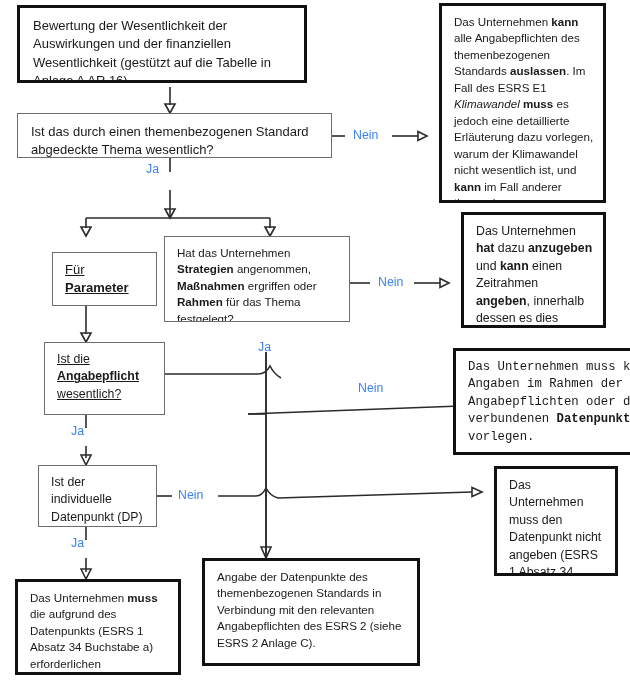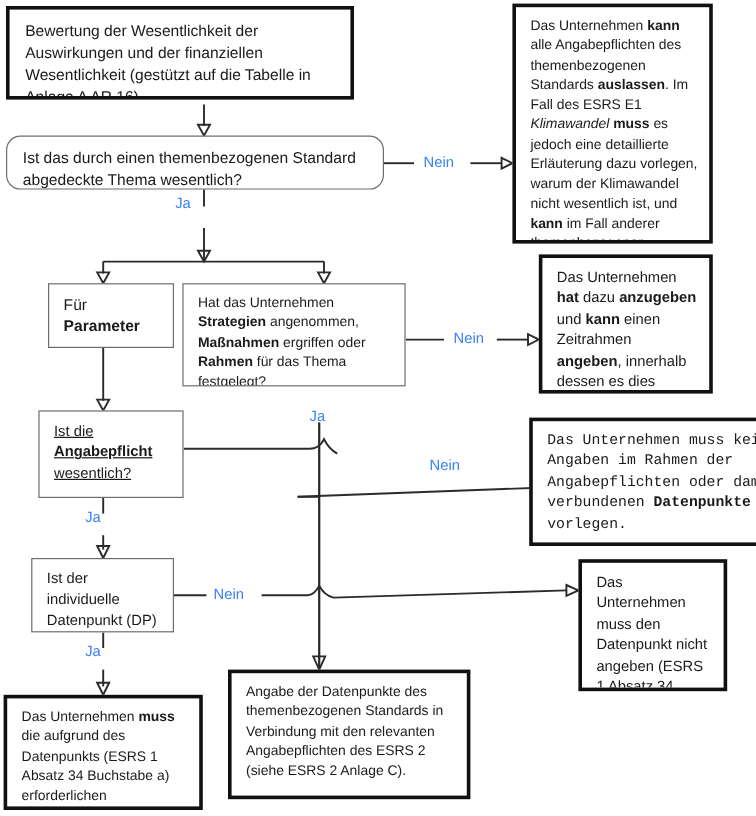--- a/index.html
+++ b/index.html
@@ -15,20 +15,21 @@
     overflow:hidden;
   }
   
   .box{
     position:absolute;
     box-sizing:border-box;
     background:#ffffff;
     color:#1a1a1a;
     line-height:1.42;
     overflow:hidden;
+    margin-left:12px;
   }
   .box .txt{
     display:block;
     white-space:pre-line;
   }
   .thin{
     border:1.2px solid #6d6d6d;
   }
   .thick{
     border:3px solid #111111;
@@ -114,29 +115,29 @@
 
     <path d="M86,527 L86,540"></path>
     <path d="M86,558 L86,572"></path>
     <path d="M81,569 L86,579 L91,569 Z" fill="#2b2b2b" stroke="none"></path>
   </svg>
 
   <div class="box thick pad-c fs13" style="left:5px;top:5px;width:290px;height:78px;">
     <span class="txt">Bewertung der Wesentlichkeit der Auswirkungen und der finanziellen Wesentlichkeit (gestützt auf die Tabelle in Anlage A AR 16)</span>
   </div>
 
-  <div class="box thin pad-c fs13" style="left:5px;top:113px;width:315px;height:45px;border-radius:12px;">
+  <div class="box thin pad-c fs13" style="left:5px;top:113px;width:315px;height:45px;">
     <span class="txt">Ist das durch einen themenbezogenen Standard abgedeckte Thema wesentlich?</span>
   </div>
 
   <div class="box thick pad-b fs115" style="left:427px;top:3px;width:167px;height:200px;">
     <span class="txt"><span>Das Unternehmen </span><b>kann</b><span> alle Angabepflichten des themenbezogenen Standards </span><b>auslassen</b><span>. Im Fall des ESRS E1 </span><i>Klimawandel</i><span> </span><b>muss</b><span> es jedoch eine detaillierte Erläuterung dazu vorlegen, warum der Klimawandel nicht wesentlich ist, und </span><b>kann</b><span> im Fall anderer themenbezogener Standards eine kurze Erläuterung vorlegen (ESRS 1 Absatz 32)</span></span>
   </div>
 
-  <div class="box thin pad-b fs13" style="left:40px;top:236px;width:105px;height:54px;">
+  <div class="box thin pad-b fs13" style="left:40px;top:252px;width:105px;height:54px;text-decoration:underline;">
     <span class="txt"><span>Für </span><b>Parameter</b></span>
   </div>
 
   <div class="box thin pad-b fs115" style="left:152px;top:236px;width:186px;height:86px;">
     <span class="txt"><span>Hat das Unternehmen </span><b>Strategien</b><span> angenommen, </span><b>Maßnahmen</b><span> ergriffen oder </span><b>Rahmen</b><span> für das Thema festgelegt?</span></span>
   </div>
 
   <div class="box thick pad-b fs12" style="left:449px;top:212px;width:145px;height:116px;">
     <span class="txt"><span>Das Unternehmen </span><b>hat</b><span> dazu </span><b>anzugeben</b><span> und </span><b>kann</b><span> einen Zeitrahmen </span><b>angeben</b><span>, innerhalb dessen es dies anstrebt (ESRS 1 Absatz 33).</span></span>
   </div>
@@ -154,21 +155,21 @@
   </div>
 
   <div class="box thick pad-b fs12" style="left:482px;top:466px;width:124px;height:110px;">
     <span class="txt">Das Unternehmen muss den Datenpunkt nicht angeben (ESRS 1 Absatz 34 Buchstabe b).</span>
   </div>
 
   <div class="box thick pad-b fs115" style="left:3px;top:579px;width:166px;height:96px;">
     <span class="txt"><span>Das Unternehmen </span><b>muss</b><span> die aufgrund des Datenpunkts (ESRS 1 Absatz 34 Buchstabe a) erforderlichen Informationen </span><b>angeben</b><span>.</span></span>
   </div>
 
-  <div class="box thick pad-b fs115" style="left:190px;top:558px;width:202px;height:108px;">
+  <div class="box thick pad-b fs115" style="left:190px;top:558px;width:218px;height:108px;">
     <span class="txt">Angabe der Datenpunkte des themenbezogenen Standards in Verbindung mit den relevanten Angabepflichten des ESRS 2 (siehe ESRS 2 Anlage C).</span>
   </div>
 
   <span class="elabel" style="left:353px;top:128px;">Nein</span>
   <span class="elabel" style="left:146px;top:162px;">Ja</span>
   <span class="elabel" style="left:378px;top:275px;">Nein</span>
   <span class="elabel" style="left:258px;top:340px;">Ja</span>
   <span class="elabel" style="left:71px;top:424px;">Ja</span>
   <span class="elabel" style="left:358px;top:381px;">Nein</span>
   <span class="elabel" style="left:71px;top:536px;">Ja</span>

